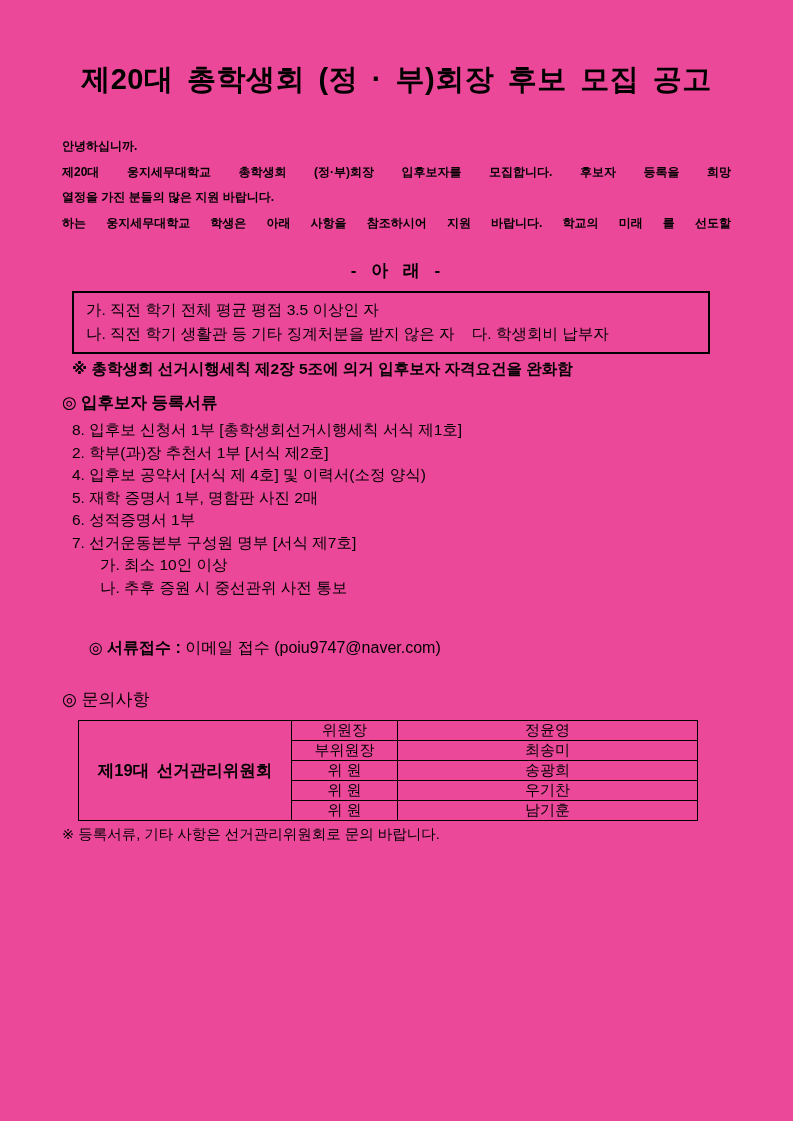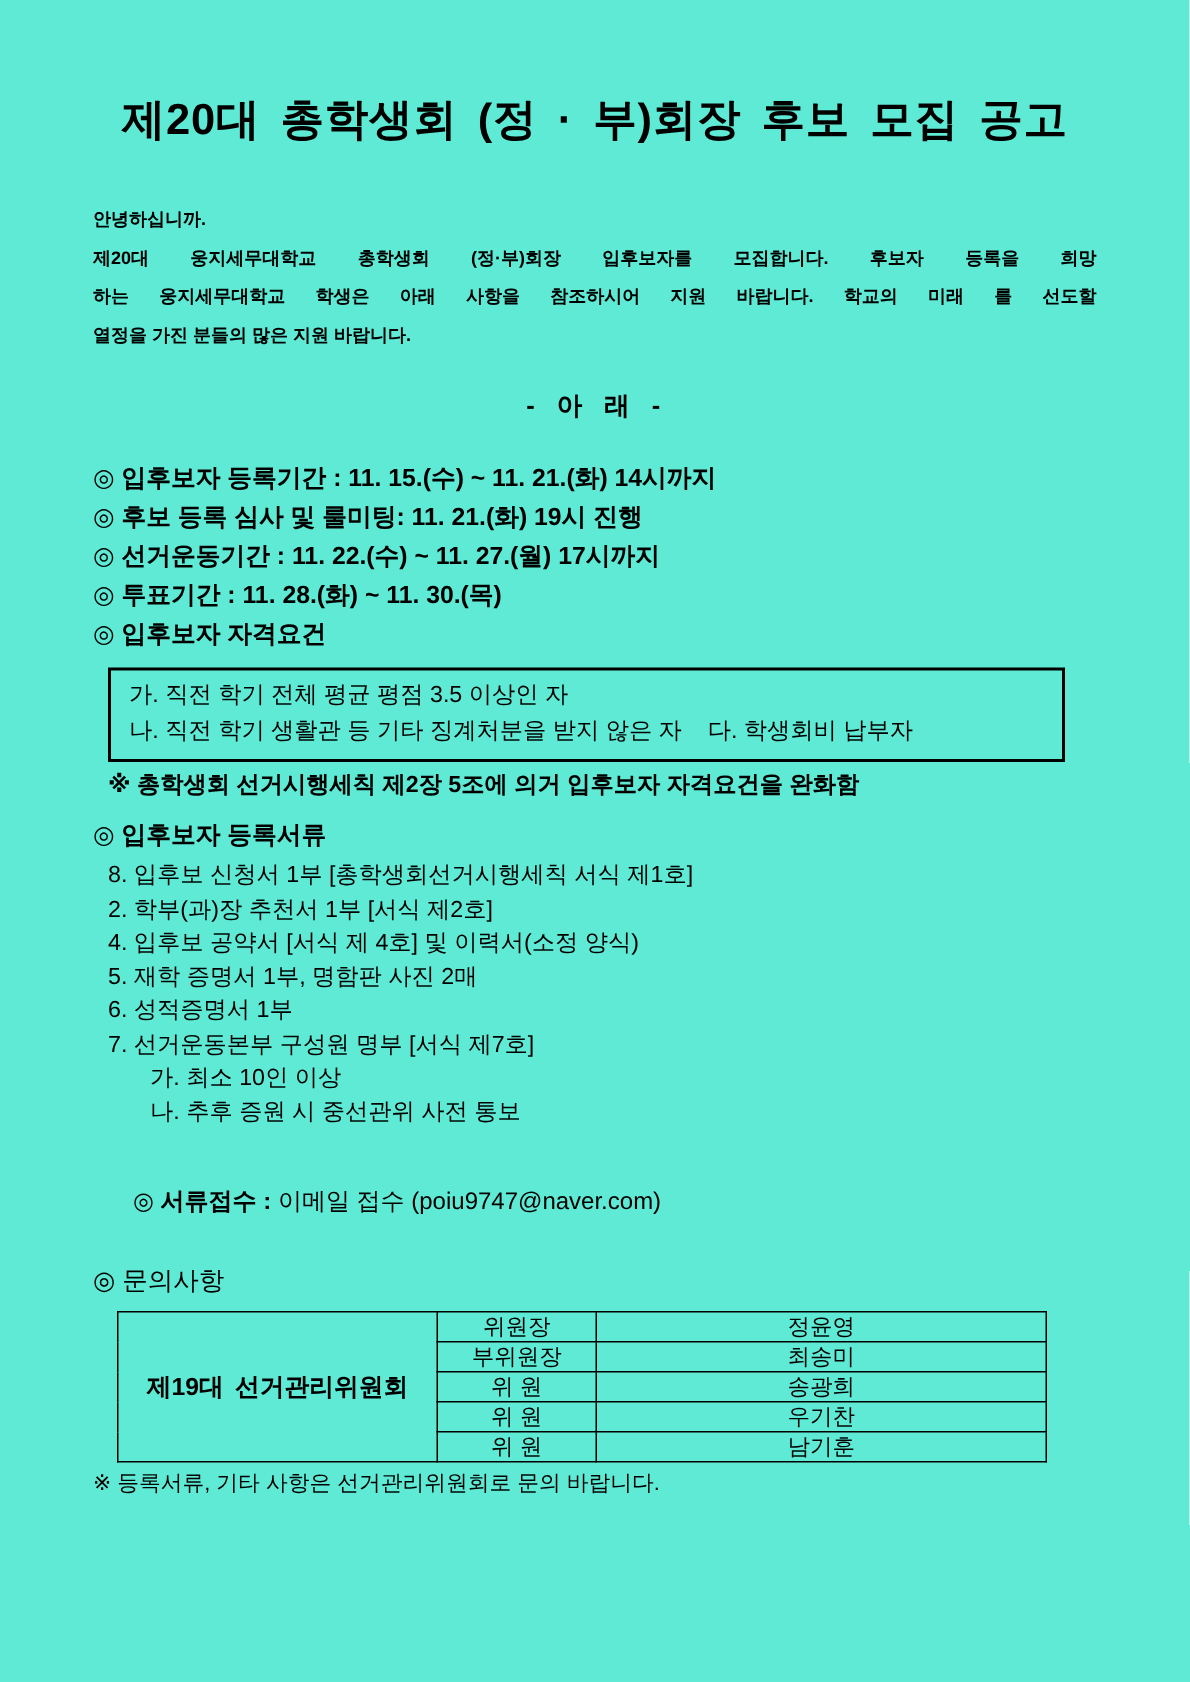--- a/index.html
+++ b/index.html
@@ -2,21 +2,21 @@
 <html><head>
 <meta charset="utf-8">
 <style>
   * { margin: 0; padding: 0; box-sizing: border-box; }
   html, body { background: #ffffff; }
   .page {
     position: relative;
     width: 793px;
     height: 1121px;
     margin: 0 auto;
-    background: #5eead4;
+    background: #ec4899;
     color: #000000;
     font-family: "Liberation Sans", "DejaVu Sans", sans-serif;
     overflow: hidden;
   }
   .content { padding: 0 62px; }
 
   .doc-title {
     margin-top: 60px;
     text-align: center;
     font-size: 29px;
@@ -104,33 +104,26 @@
 <body>
 
 <div class="page">
   <div class="content">
 
     <div class="doc-title">제20대 총학생회 (정 · 부)회장 후보 모집 공고</div>
 
     <div class="intro">
       <div class="intro-line">안녕하십니까.</div>
       <div class="intro-line justified">제20대 웅지세무대학교 총학생회 (정·부)회장 입후보자를 모집합니다. 후보자 등록을 희망</div>
+      <div class="intro-line">열정을 가진 분들의 많은 지원 바랍니다.</div>
       <div class="intro-line justified">하는 웅지세무대학교 학생은 아래 사항을 참조하시어 지원 바랍니다. 학교의 미래 를 선도할</div>
-      <div class="intro-line">열정을 가진 분들의 많은 지원 바랍니다.</div>
     </div>
 
     <div class="divider-line">- 아 래 -</div>
 
-    <div class="schedule">
-      <div class="schedule-item">◎ 입후보자 등록기간 : 11. 15.(수) ~ 11. 21.(화) 14시까지</div>
-      <div class="schedule-item">◎ 후보 등록 심사 및 룰미팅: 11. 21.(화) 19시 진행</div>
-      <div class="schedule-item">◎ 선거운동기간 : 11. 22.(수) ~ 11. 27.(월) 17시까지</div>
-      <div class="schedule-item">◎ 투표기간 : 11. 28.(화) ~ 11. 30.(목)</div>
-      <div class="schedule-item">◎ 입후보자 자격요건</div>
-    </div>
 
     <div class="qual-box">
       <div class="qual-line">가. 직전 학기 전체 평균 평점 3.5 이상인 자</div>
       <div class="qual-line">나. 직전 학기 생활관 등 기타 징계처분을 받지 않은 자    다. 학생회비 납부자</div>
     </div>
 
     <div class="relax-note">※ 총학생회 선거시행세칙 제2장 5조에 의거 입후보자 자격요건을 완화함</div>
 
     <div class="docs-heading">◎ 입후보자 등록서류</div>
 

